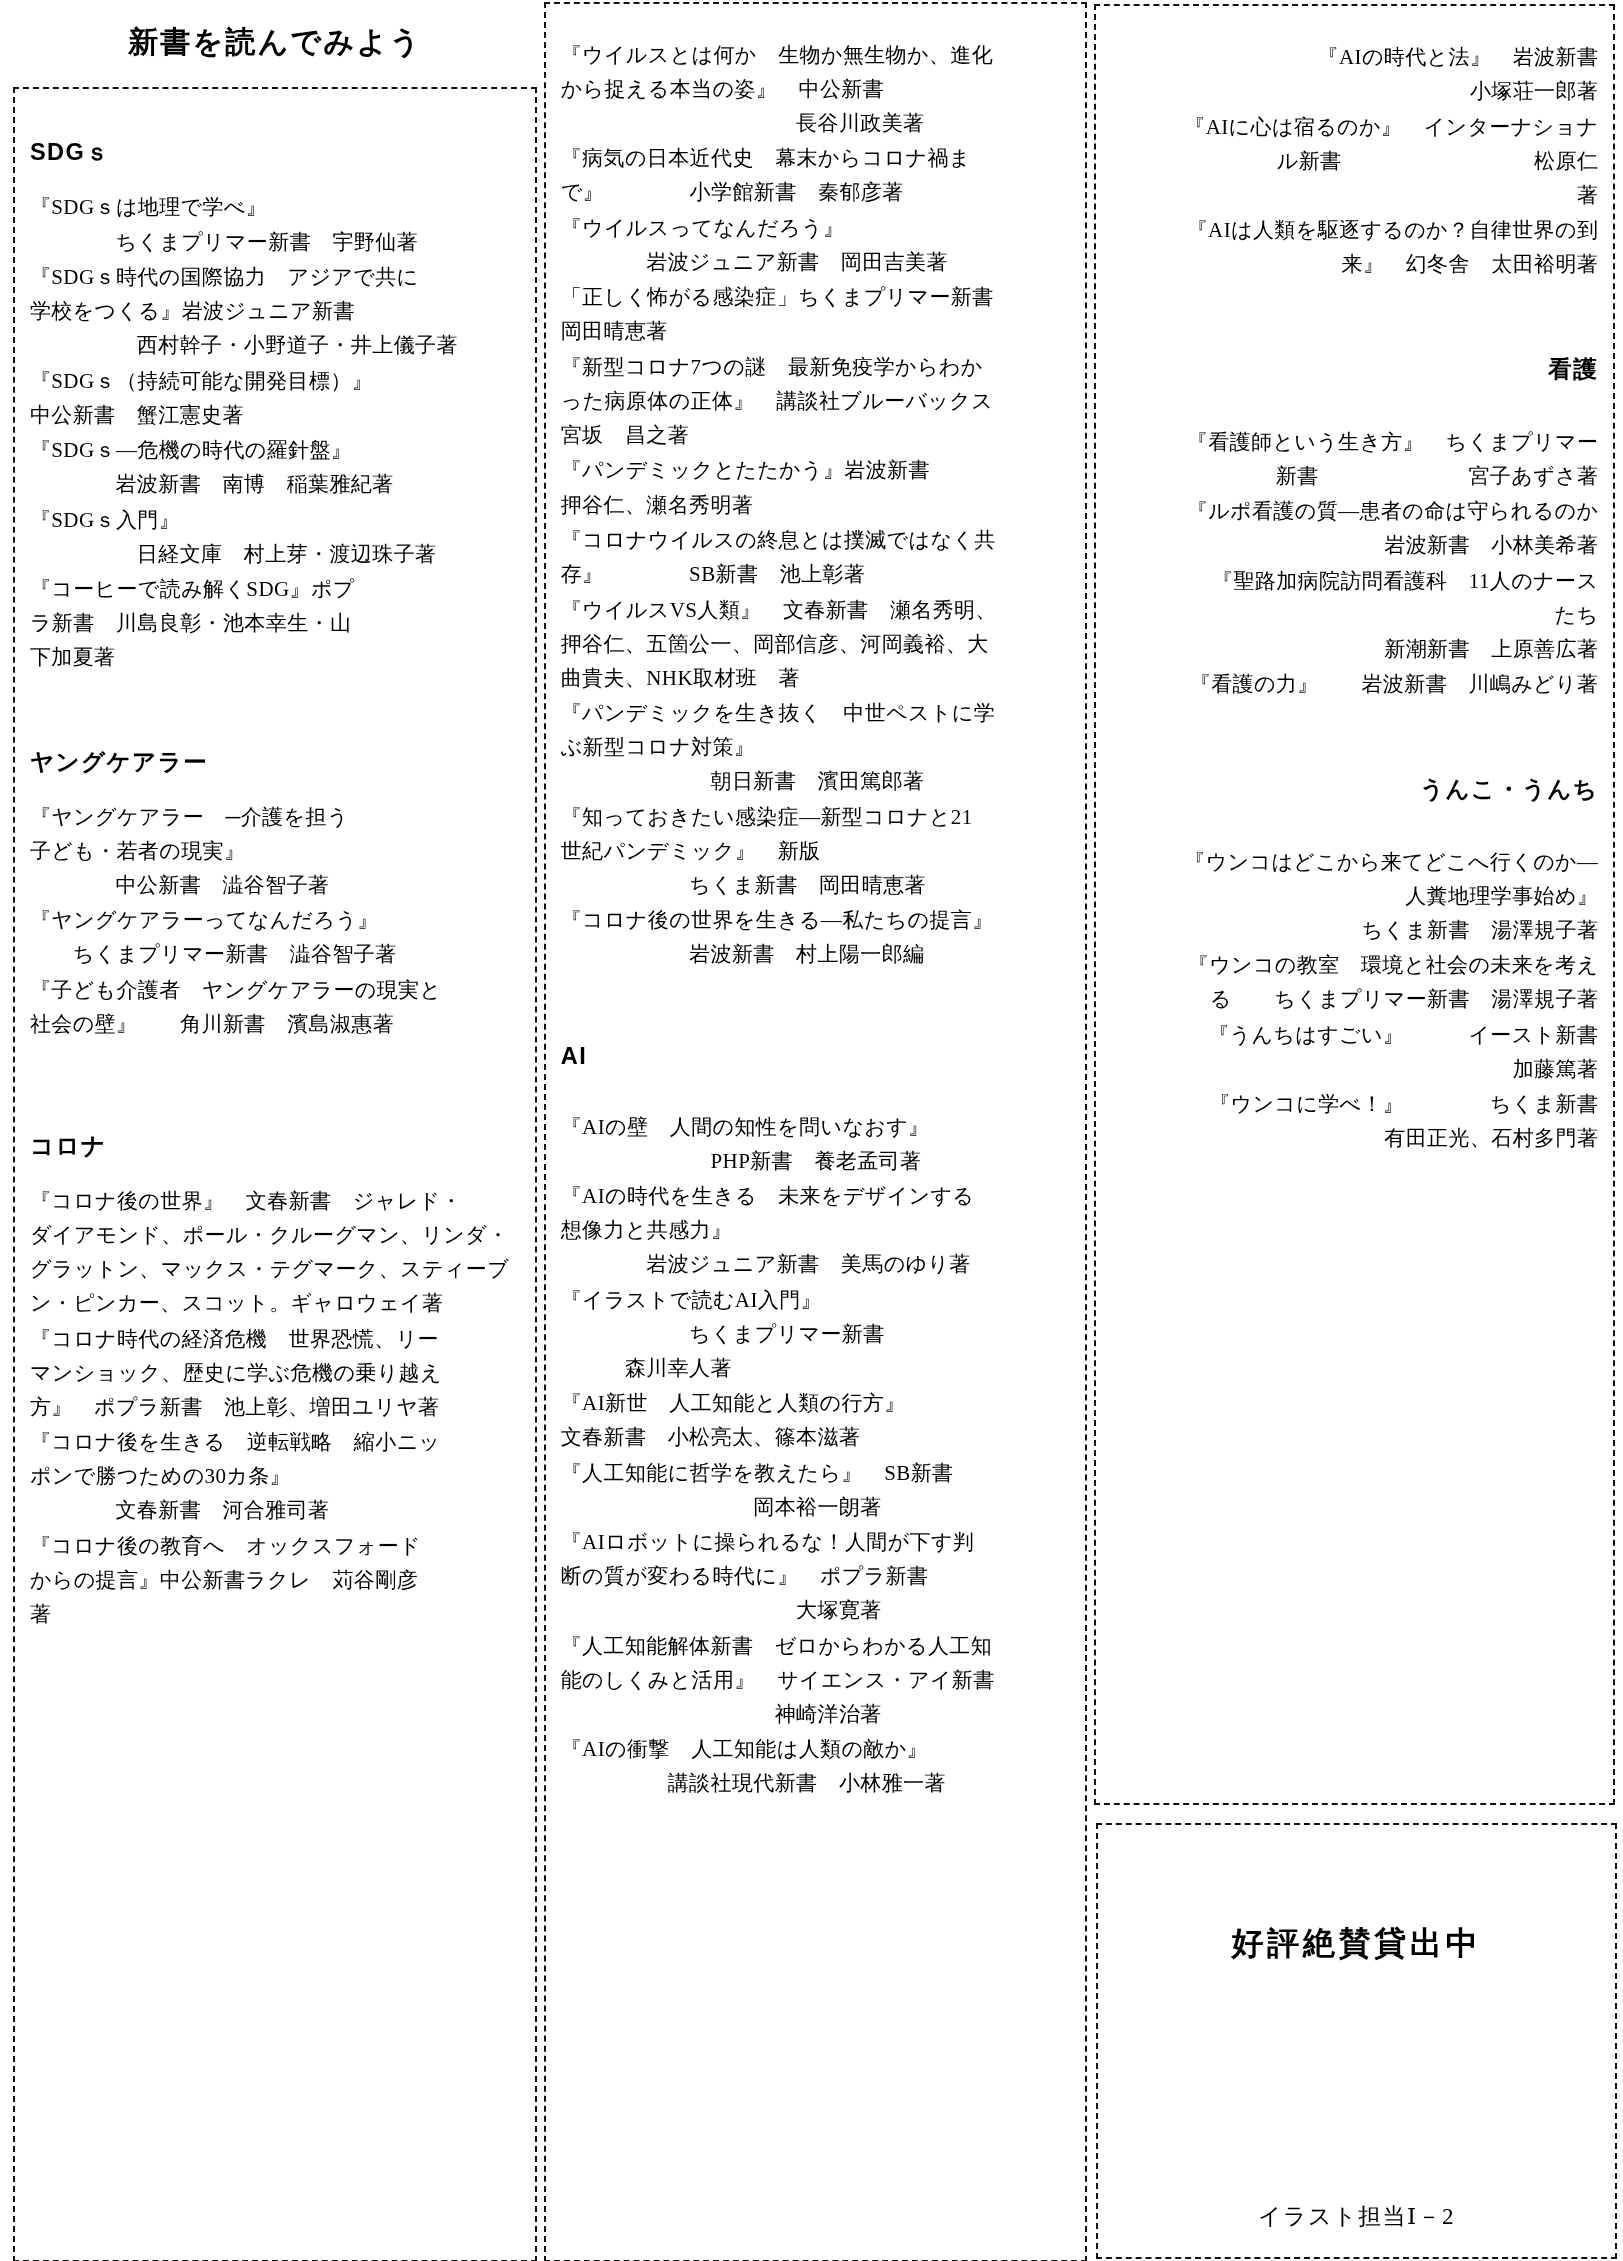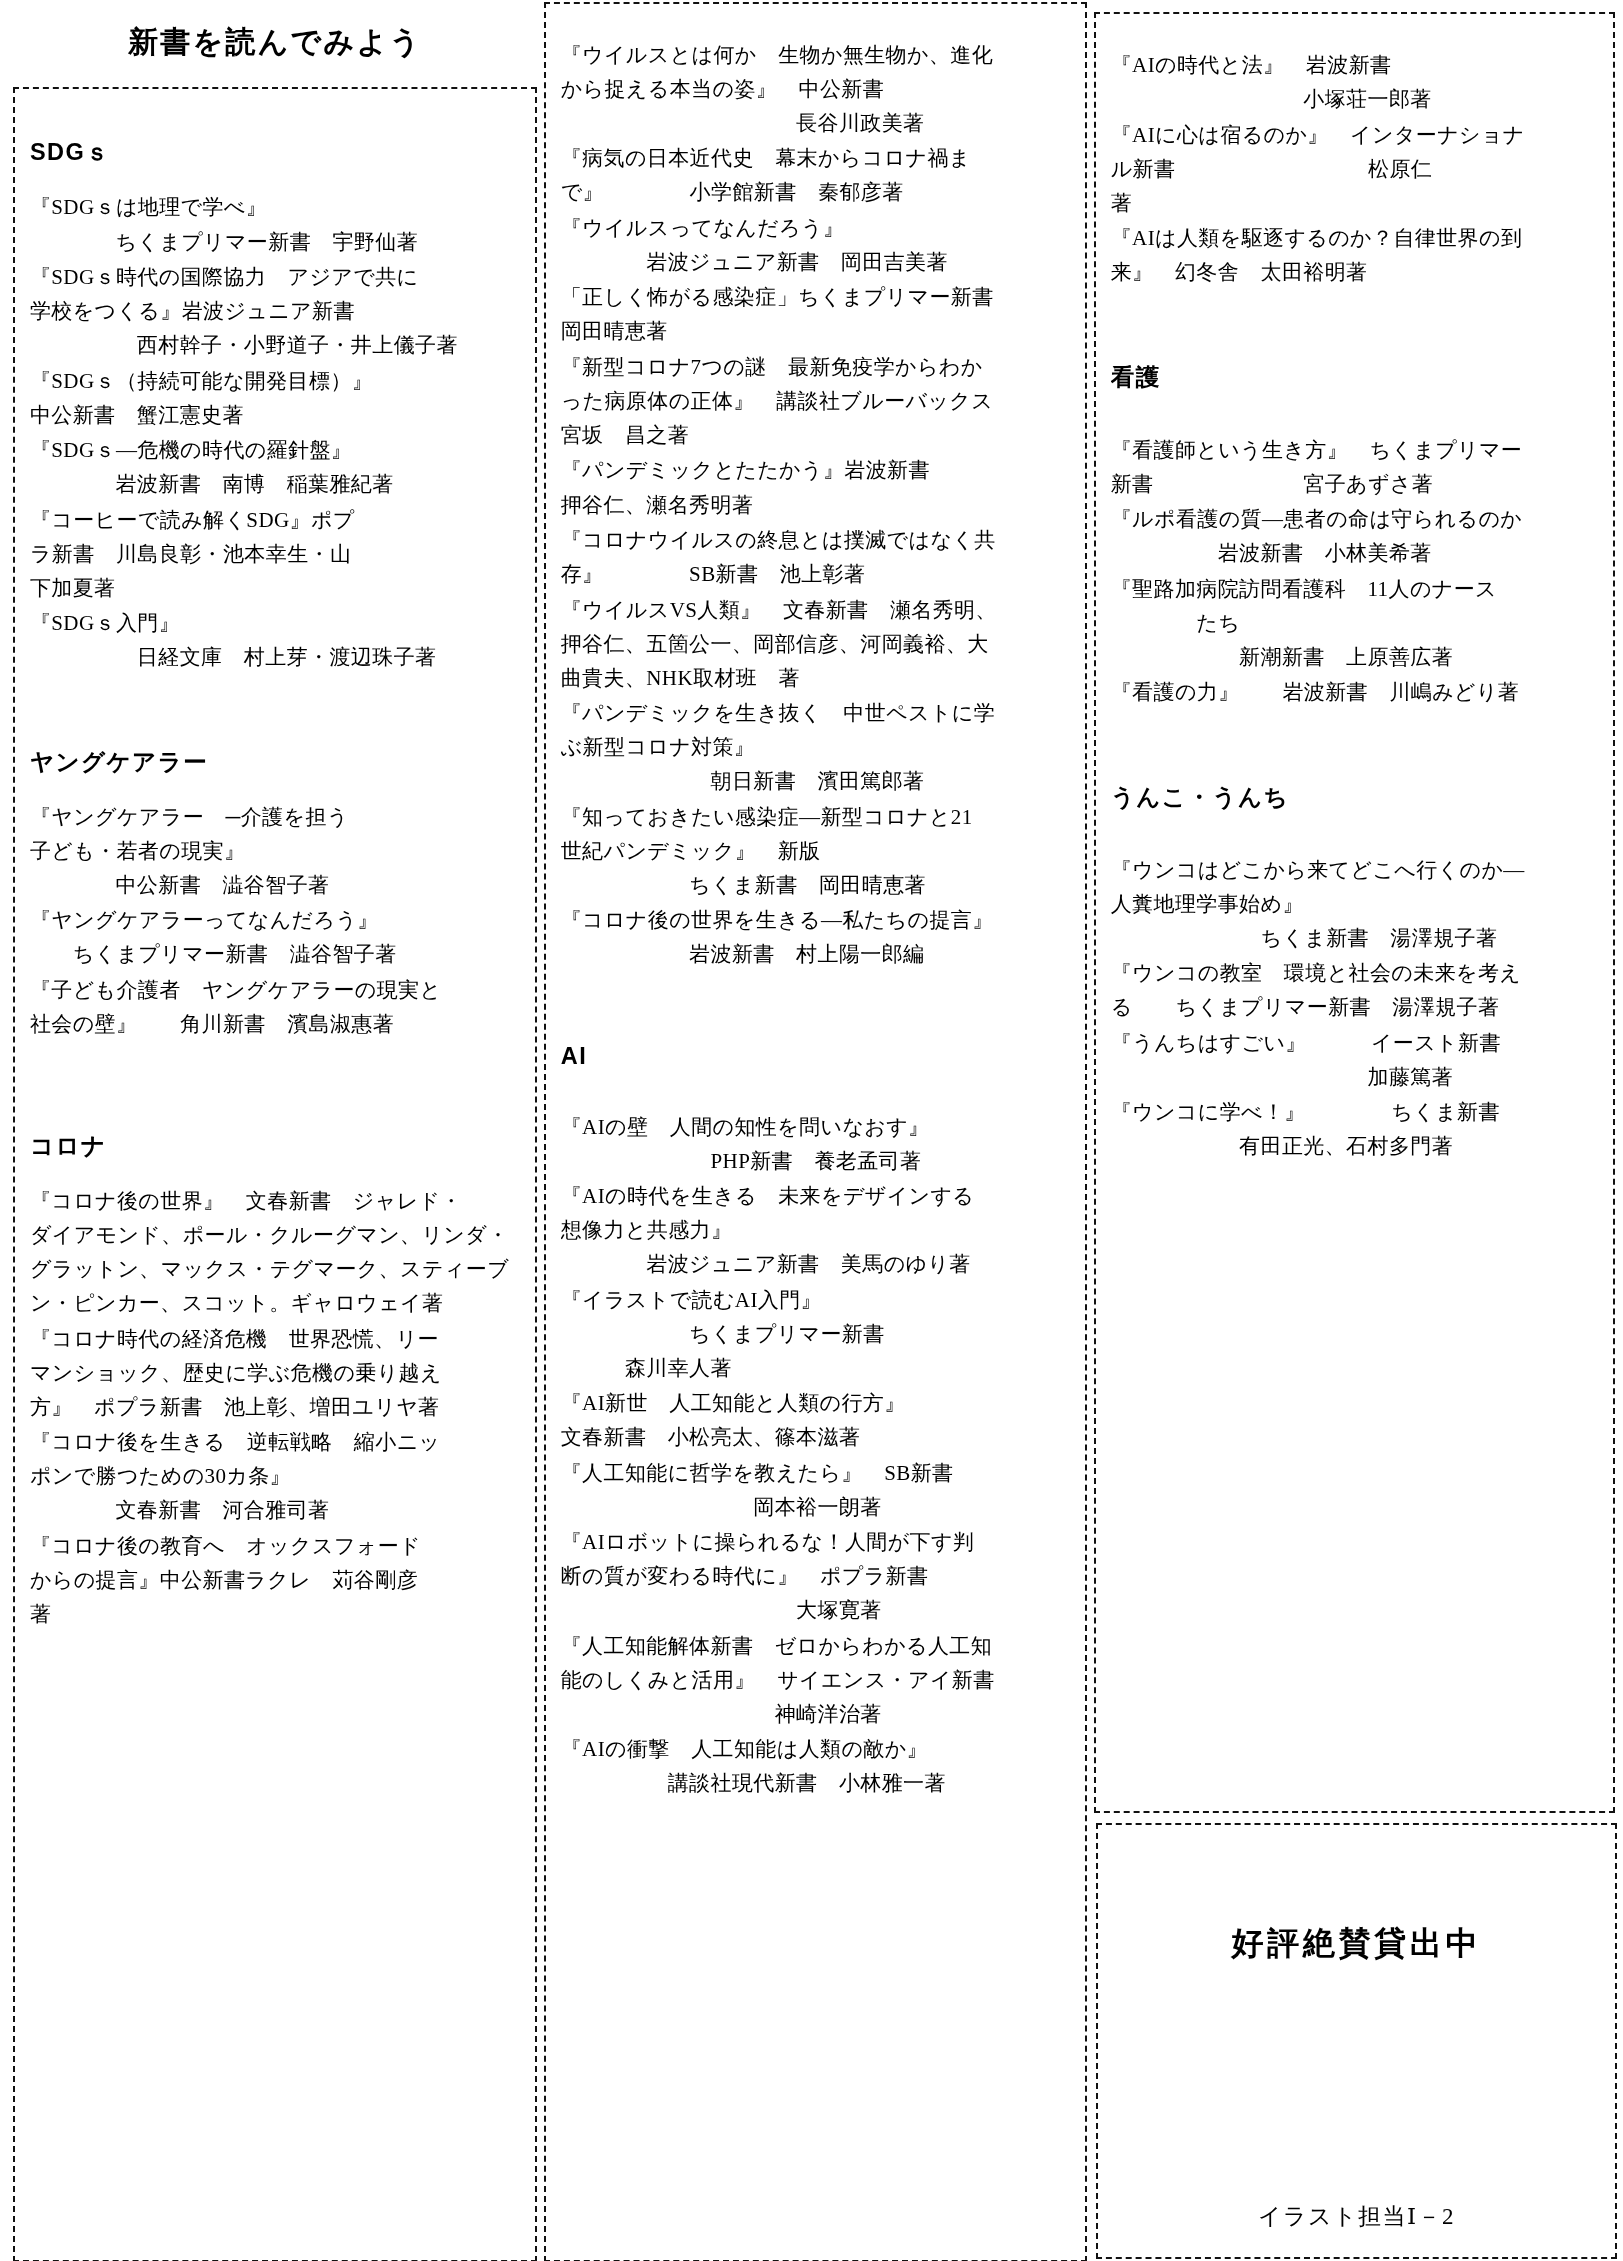--- a/index.html
+++ b/index.html
@@ -50,23 +50,24 @@
   .mid-body {
     position: absolute;
     left: 544px;
     top: 1.5px;
     width: 543px;
     height: 2260px;
   }
   .right-top {
     position: absolute;
     left: 1094px;
-    top: 12px;
+    top: 4px;
     width: 521px;
     height: 1801px;
+    text-align: right;
   }
   .right-bottom {
     position: absolute;
     left: 1096px;
     top: 1823px;
     width: 521px;
     height: 436px;
   }
   .inner {
     overflow: hidden;
@@ -122,25 +123,25 @@
       <div class="sect-title">SDGｓ</div>
       <div class="entry">『SDGｓは地理で学べ』
 　　　　ちくまプリマー新書　宇野仙著</div>
       <div class="entry">『SDGｓ時代の国際協力　アジアで共に
 学校をつくる』岩波ジュニア新書
 　　　　　西村幹子・小野道子・井上儀子著</div>
       <div class="entry">『SDGｓ（持続可能な開発目標）』
 中公新書　蟹江憲史著</div>
       <div class="entry">『SDGｓ―危機の時代の羅針盤』
 　　　　岩波新書　南博　稲葉雅紀著</div>
+      <div class="entry">『SDGｓ入門』
+　　　　　日経文庫　村上芽・渡辺珠子著</div>
       <div class="entry">『コーヒーで読み解くSDG』ポプ
 ラ新書　川島良彰・池本幸生・山
 下加夏著</div>
-      <div class="entry">『SDGｓ入門』
-　　　　　日経文庫　村上芽・渡辺珠子著</div>
 
       <div class="gap-lg"></div>
 
       <div class="sect-title">ヤングケアラー</div>
       <div class="entry">『ヤングケアラー　─介護を担う
 子ども・若者の現実』
 　　　　中公新書　澁谷智子著</div>
       <div class="entry">『ヤングケアラーってなんだろう』
 　　ちくまプリマー新書　澁谷智子著</div>
       <div class="entry">『子ども介護者　ヤングケアラーの現実と

